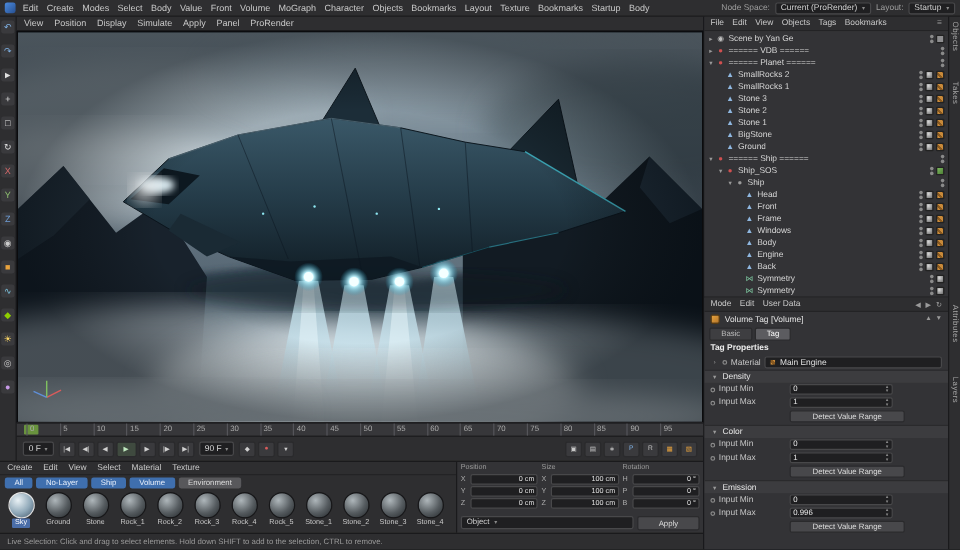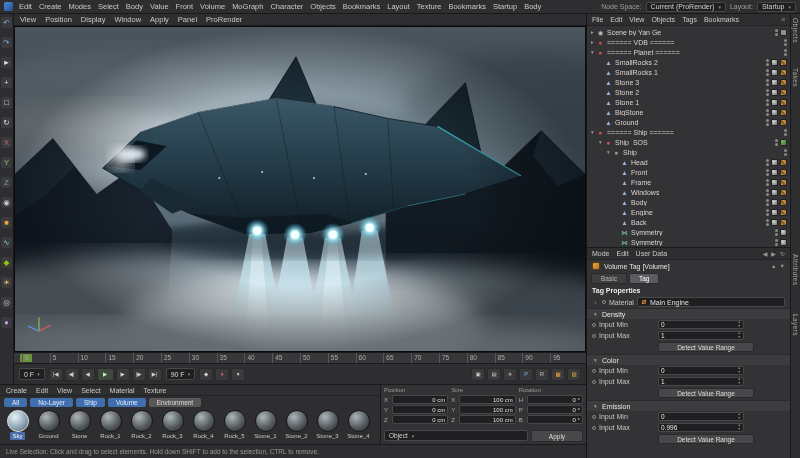--- a/index.html
+++ b/index.html
@@ -162,21 +162,21 @@
             <div class="tool" style="color: rgb(143, 206, 0);">◆</div>
             <div class="tool" style="color: rgb(255, 217, 102);">☀</div>
             <div class="tool" style="color: rgb(200, 200, 200);">◎</div>
             <div class="tool" style="color: rgb(200, 154, 232);">●</div>
           </div>
         <div id="viewport-stack">
           <div id="viewport-menu">
               <span class="menu-item">View</span>
               <span class="menu-item">Position</span>
               <span class="menu-item">Display</span>
-              <span class="menu-item">Window</span>
+              <span class="menu-item">Simulate</span>
               <span class="menu-item">Apply</span>
               <span class="menu-item">Panel</span>
               <span class="menu-item">ProRender</span>
             </div>
 
           <div id="viewport">
             <svg viewBox="0 0 572 326" preserveAspectRatio="none">
               <defs>
                 <linearGradient id="sky" x1="0" y1="0" x2="0" y2="1">
                   <stop offset="0" stop-color="#93a2ac"></stop>

